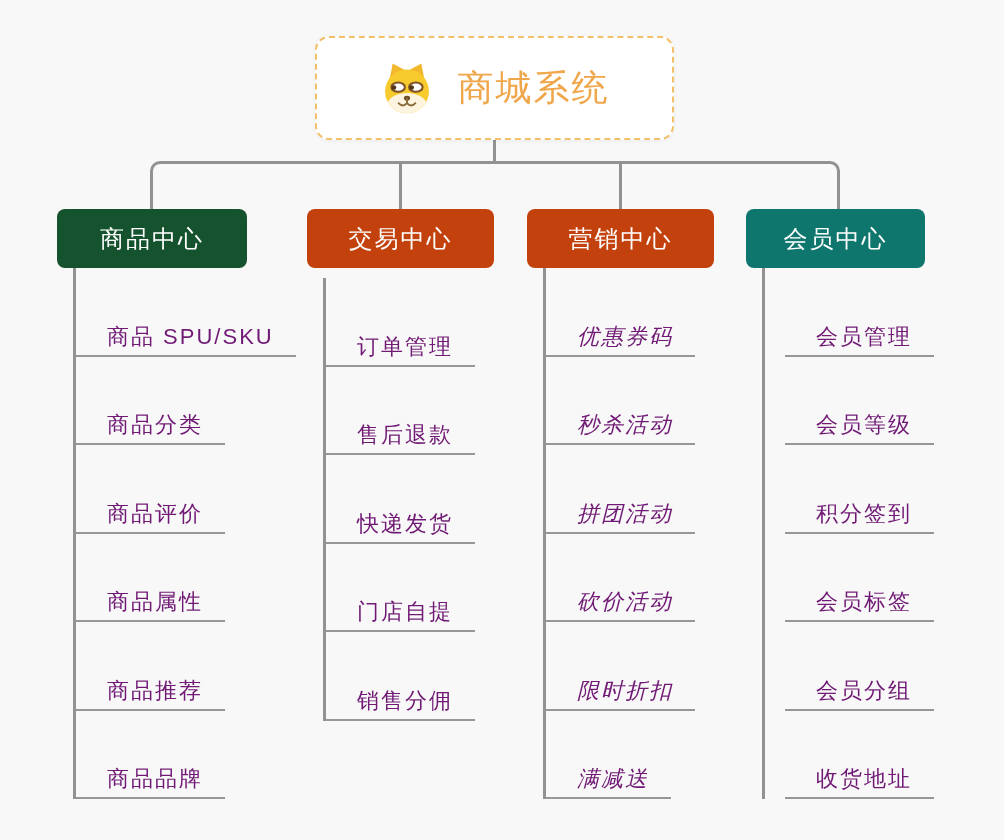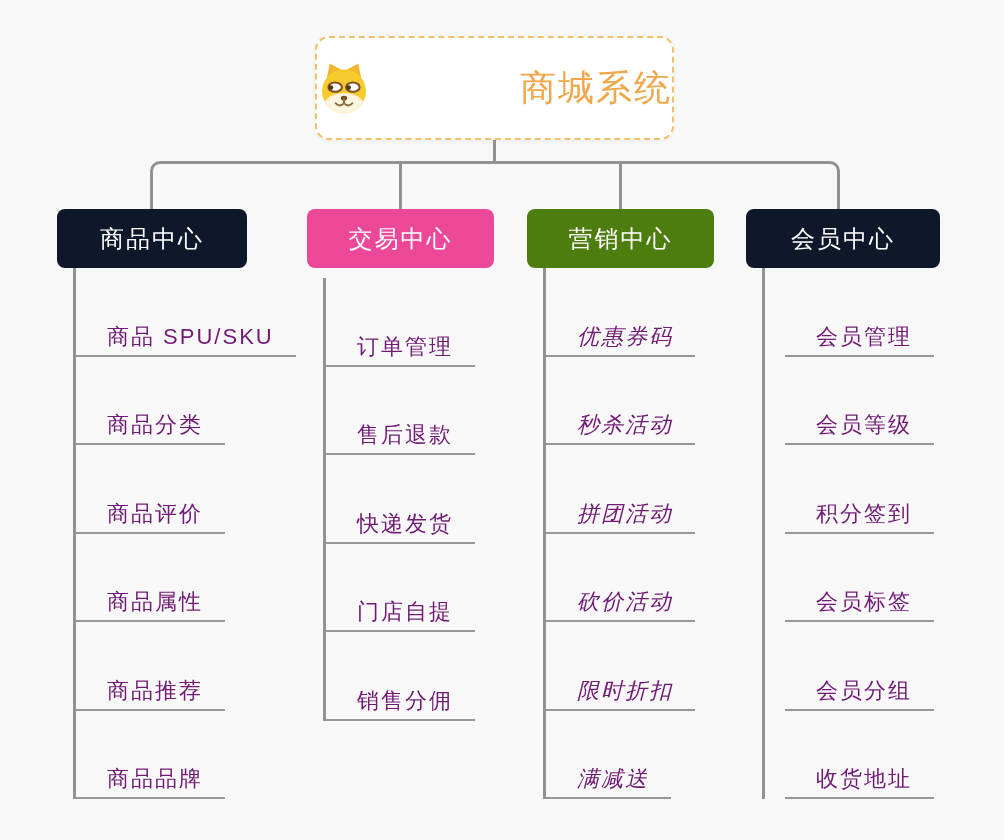--- a/index.html
+++ b/index.html
@@ -46,21 +46,21 @@
   .root-node {
     position: absolute;
     left: 315px; top: 36px;
     width: 359px; height: 104px;
     background: #ffffff;
     border: 2px dashed #f3c06a;
     border-radius: 14px;
     box-sizing: border-box;
     display: flex;
     align-items: center;
-    justify-content: space-between;
+    justify-content: center;
     gap: 24px;
     box-shadow: 0 1px 4px rgba(0,0,0,0.05);
   }
   .root-title {
     font-size: 36px;
     color: #f0a64a;
     letter-spacing: 2px;
     white-space: nowrap;
   }
   .dog-icon { width: 54px; height: 54px; display: block; }
@@ -128,81 +128,81 @@
         <circle cx="16.5" cy="31.5" r="2.8" fill="#553619"></circle>
         <circle cx="37.5" cy="31.5" r="2.8" fill="#553619"></circle>
         <ellipse cx="32" cy="44" rx="3.6" ry="2.8" fill="#6e4a26"></ellipse>
         <path d="M32 44 L32 50 M22 50 Q27 55.5 32 50 Q37 55.5 42 50" fill="none" stroke="#8a6a3a" stroke-width="2.2" stroke-linecap="round"></path>
       </svg>
     </span>
     <span class="root-title">商城系统</span>
   </div>
 
   <div id="branches">
-      <div class="branch-box" style="left: 57px; width: 190px; background: #0f172a;">商品中心</div>
+      <div class="branch-box" style="left: 57px; width: 190px; background: #14532d;">商品中心</div>
       <div class="children" style="left: 73px;">
         <div class="child">
           <span class="child-label">商品 SPU/SKU</span>
         </div>
         <div class="child">
           <span class="child-label">商品分类</span>
         </div>
         <div class="child">
           <span class="child-label">商品评价</span>
         </div>
         <div class="child">
           <span class="child-label">商品属性</span>
         </div>
         <div class="child">
           <span class="child-label">商品推荐</span>
         </div>
         <div class="child">
           <span class="child-label">商品品牌</span>
         </div>
       </div>
-      <div class="branch-box" style="left: 307px; width: 187px; background: #ec4899;">交易中心</div>
+      <div class="branch-box" style="left: 307px; width: 187px; background: #c2410c;">交易中心</div>
       <div class="children" style="left: 323px; margin-top: 10px;">
         <div class="child">
           <span class="child-label">订单管理</span>
         </div>
         <div class="child">
           <span class="child-label">售后退款</span>
         </div>
         <div class="child">
           <span class="child-label">快递发货</span>
         </div>
         <div class="child">
           <span class="child-label">门店自提</span>
         </div>
         <div class="child">
           <span class="child-label">销售分佣</span>
         </div>
       </div>
-      <div class="branch-box" style="left: 527px; width: 187px; background: #4d7c0f;">营销中心</div>
+      <div class="branch-box" style="left: 527px; width: 187px; background: #c2410c;">营销中心</div>
       <div class="children" style="left: 543px; font-style: italic;">
         <div class="child">
           <span class="child-label">优惠券码</span>
         </div>
         <div class="child">
           <span class="child-label">秒杀活动</span>
         </div>
         <div class="child">
           <span class="child-label">拼团活动</span>
         </div>
         <div class="child">
           <span class="child-label">砍价活动</span>
         </div>
         <div class="child">
           <span class="child-label">限时折扣</span>
         </div>
         <div class="child">
           <span class="child-label">满减送</span>
         </div>
       </div>
-      <div class="branch-box" style="left: 746px; width: 194px; background: #0f172a;">会员中心</div>
+      <div class="branch-box" style="left: 746px; width: 179px; background: #0f766e;">会员中心</div>
       <div class="children" style="left: 762px; padding-left: 20px;">
         <div class="child">
           <span class="child-label">会员管理</span>
         </div>
         <div class="child">
           <span class="child-label">会员等级</span>
         </div>
         <div class="child">
           <span class="child-label">积分签到</span>
         </div>

